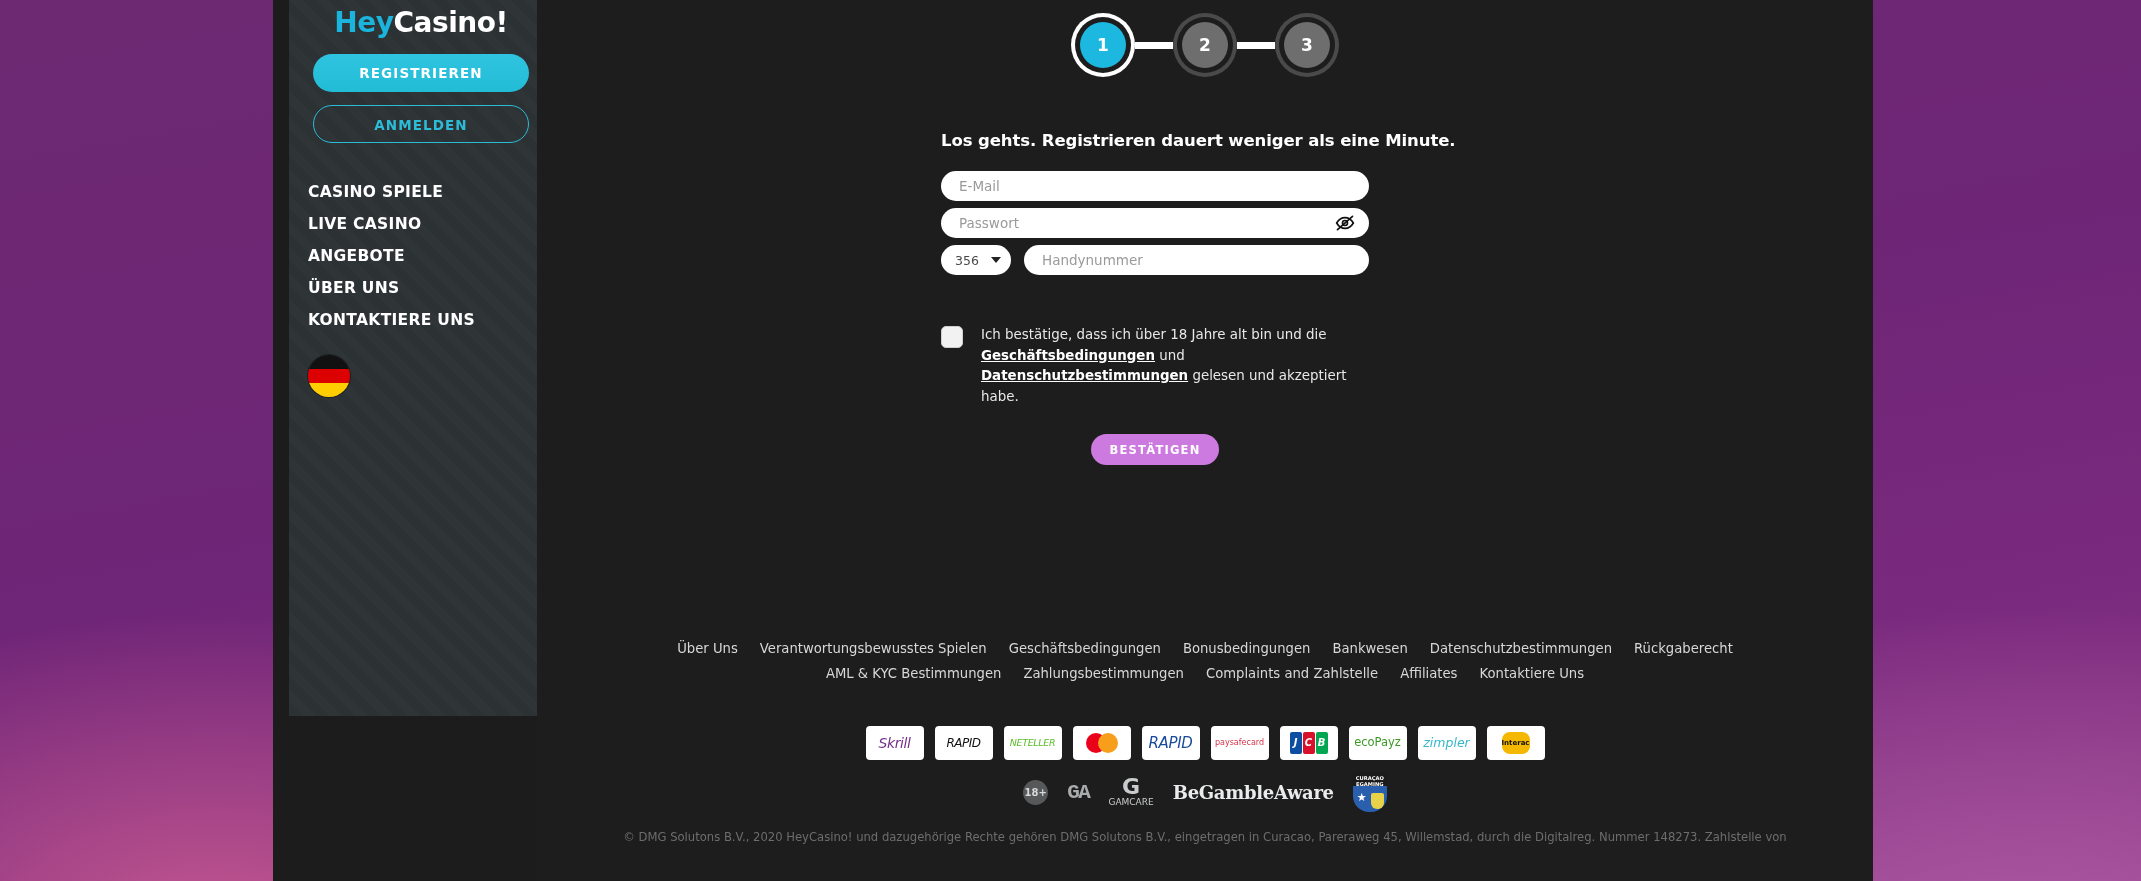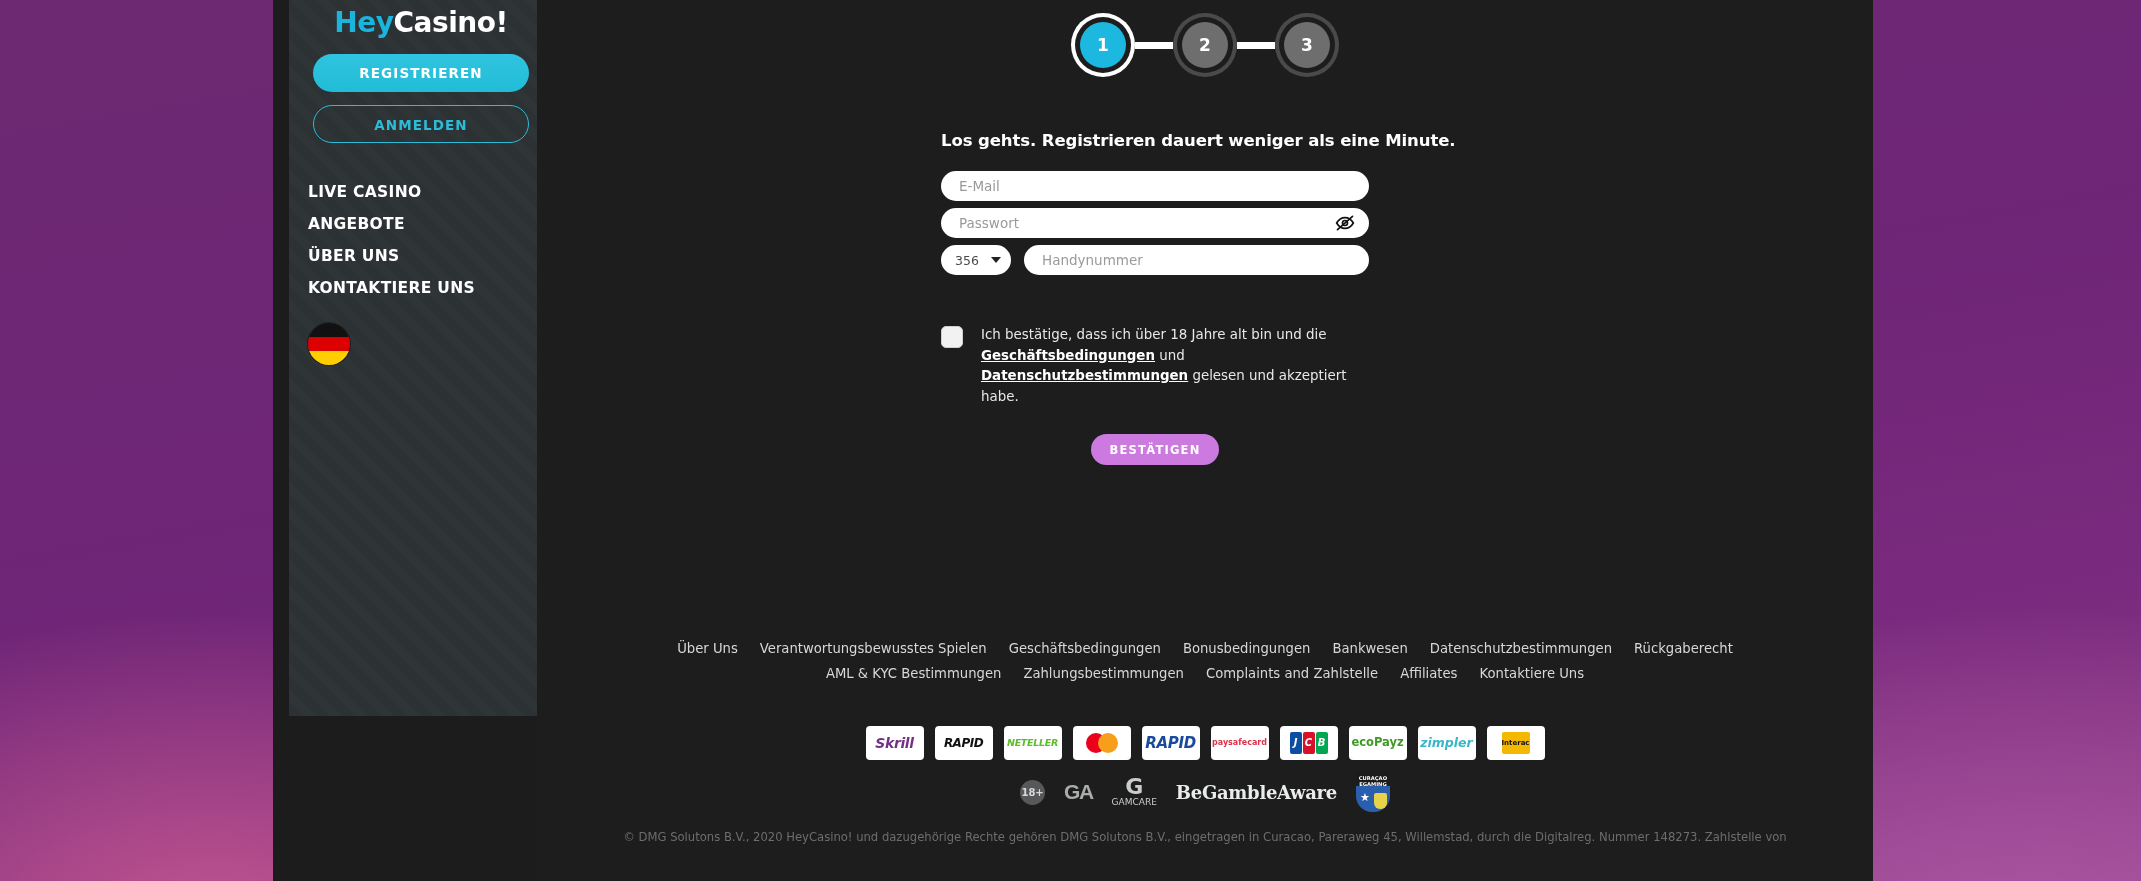--- a/index.html
+++ b/index.html
@@ -273,21 +273,21 @@
     background: #ffffff;
     border-radius: 4px;
     display: flex;
     align-items: center;
     justify-content: center;
     overflow: hidden;
     cursor: pointer;
   }
   .pay .lbl {
     font-family: "DejaVu Sans", sans-serif;
-    font-weight: bold;
+    font-weight: normal;
     font-size: 11px;
     line-height: 1;
     white-space: nowrap;
   }
   .pay.skrill .lbl { color: #752f8a; font-size: 14px; font-style: italic; letter-spacing:-.4px;}
   .pay.rapid .lbl { color: #111; font-style: italic; font-size: 12px; letter-spacing:-.5px;}
   .pay.neteller .lbl { color: #5bbd2a; font-style: italic; font-size: 9.5px; letter-spacing:-.3px;}
   .pay.visa .lbl { color: #1a4a9c; font-style: italic; font-size: 15px; letter-spacing:-.3px;}
   .pay.paysafe .lbl { color: #d8344a; font-size: 8px; }
   .pay.ecopayz .lbl { color: #3c9a24; font-size: 11.5px; }
@@ -299,42 +299,42 @@
   .jcb { display: flex; gap: 1px; }
   .jcb i {
     display:block; width: 12px; height: 22px; border-radius: 2px;
     color:#fff; font-size:10px; font-weight:bold; text-align:center; line-height:22px;
     font-family:"DejaVu Sans", sans-serif;
   }
   .jcb .b1 { background:#0b4ea2; }
   .jcb .b2 { background:#d8112a; }
   .jcb .b3 { background:#00a651; }
   .interac {
-    width: 28px; height: 22px; background:#f5b800; border-radius:2px;
+    width: 28px; height: 22px; background:#f5b800; border-radius:8px;
     color:#111; font-size:7px; font-weight:bold; display:flex; align-items:center; justify-content:center;
     font-family:"DejaVu Sans", sans-serif;
   }
 
   #badge-row {
     margin-top: 12px;
     display: flex;
     justify-content: center;
     align-items: center;
     gap: 19px;
   }
   .badge18 {
     width: 25px; height: 25px; border-radius: 50%;
     background: #56585a; color: #d7d9da;
     display: flex; align-items: center; justify-content: center;
     font-size: 10px; font-weight: bold;
     font-family: "DejaVu Sans", sans-serif;
   }
   .badge-ga {
     color: #a9acad; font-weight: bold; font-size: 21px;
-    font-family: Liberation Sans, sans-serif; letter-spacing: -1.5px;
+    font-family: Liberation Mono, monospace; letter-spacing: -1.5px;
   }
   .badge-gc { color: #c9cccd; font-size: 9px; text-align: center; font-family:"DejaVu Sans", sans-serif;}
   .badge-gc .big { font-size: 22px; font-weight: bold; display:block; line-height: 20px; }
   .badge-bga {
     color: #e9ebec; font-size: 18px; font-weight: bold;
     font-family: "DejaVu Serif", serif; letter-spacing: -0.3px;
   }
   .badge-cur {
     width: 34px; height: 40px;
     background: linear-gradient(180deg,#1b1b1b 0 34%, #2a5fae 34% 100%);
@@ -363,20 +363,21 @@
   <div id="sidebar">
 
     <div class="logo">
       <span class="hey">Hey</span><span class="casino">Casino!</span>
     </div>
 
     <button class="btn-register">REGISTRIEREN</button>
     <button class="btn-login">ANMELDEN</button>
 
     <div id="nav">
+      <span class="nav-item">CASINO SPIELE</span>
       <span class="nav-item">LIVE CASINO</span>
       <span class="nav-item">ANGEBOTE</span>
       <span class="nav-item">ÜBER UNS</span>
       <span class="nav-item">KONTAKTIERE UNS</span>
     </div>
 
     <div class="flag">
       <div class="s s1"></div>
       <div class="s s2"></div>
       <div class="s s3"></div>

